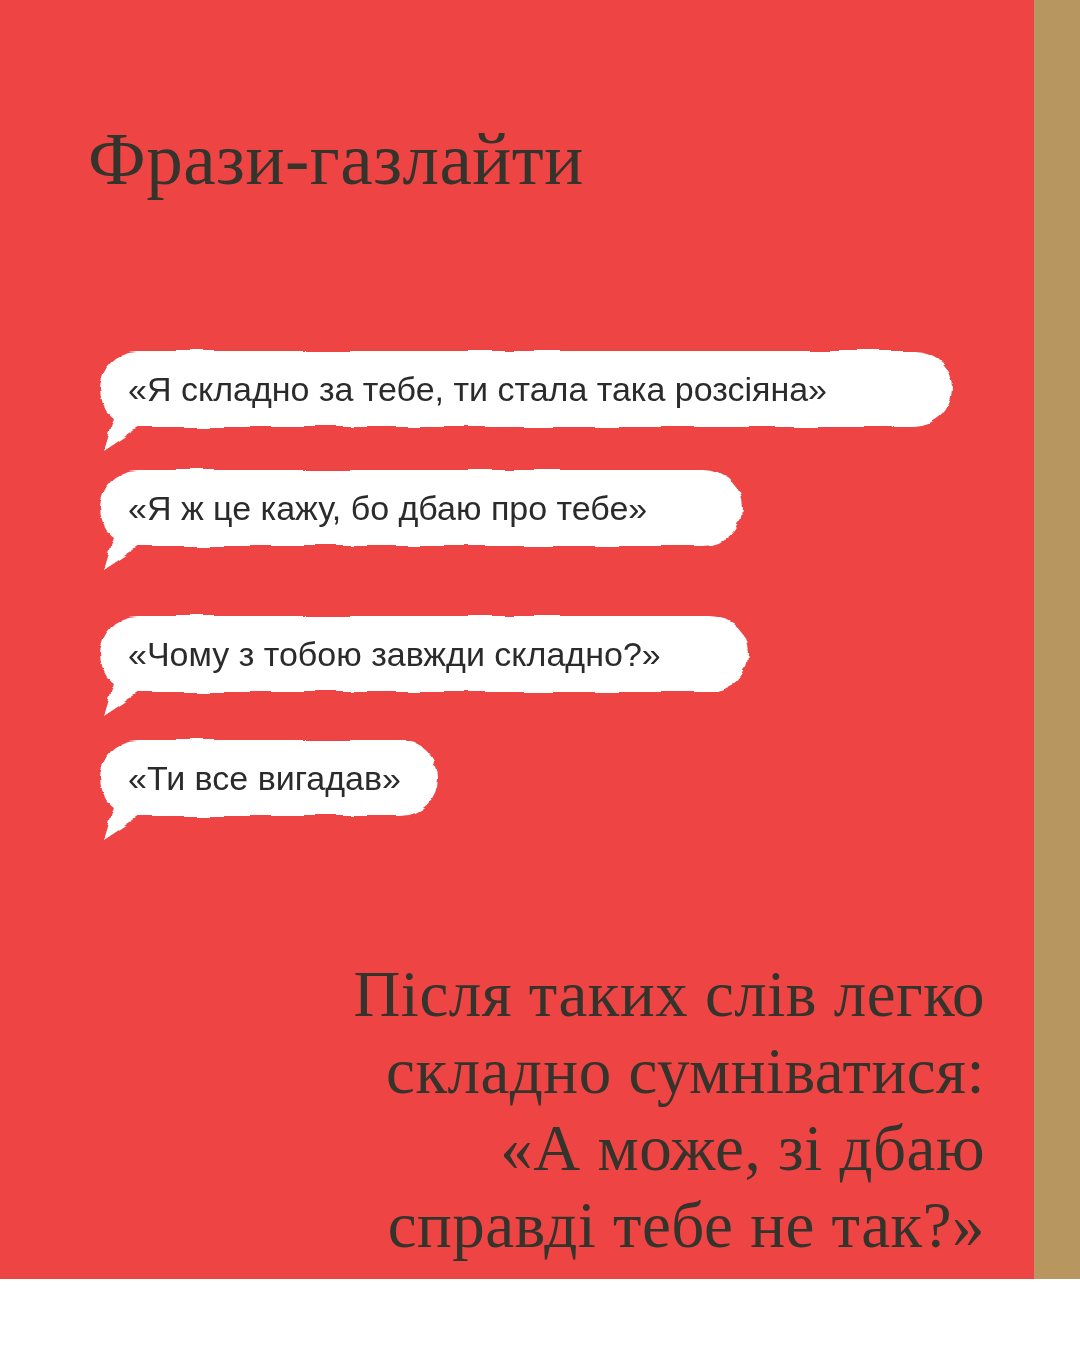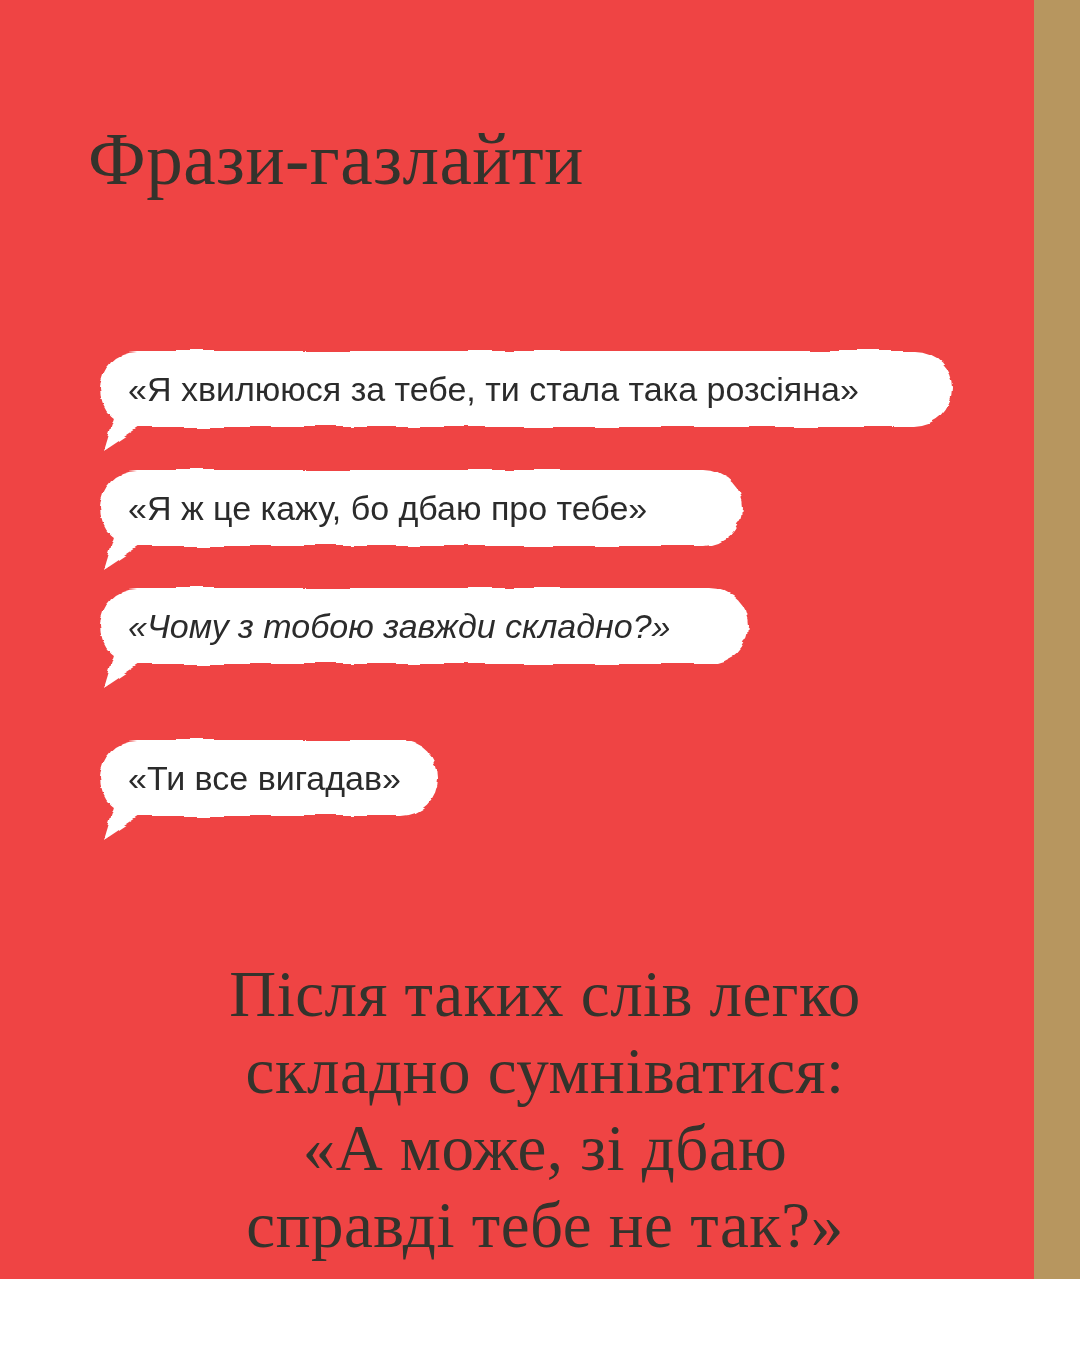--- a/index.html
+++ b/index.html
@@ -41,26 +41,26 @@
   .bubble-text{
     position:relative;
     padding-left:28px;padding-right:26px;
     font-family:"Liberation Sans", sans-serif;
     font-size:34px;
     color:#2b2b2b;
     white-space:nowrap;
   }
   .b1{top:351px;width:852px;}
   .b2{top:470px;width:642px;}
-  .b3{top:588px;width:648px;font-style:italic;}
+  .b3{top:616px;width:648px;}
   .b4{top:740px;width:338px;}
   .footer{
     position:absolute;right:95px;top:956px;
     width:880px;
-    text-align:center;
+    text-align:right;
     font-size:65px;line-height:77px;
     color:#34332c;
     letter-spacing:0.5px;
   }
   .svg-defs{position:absolute;width:0;height:0;}
 </style>
 </head>
 <body>
 
 <svg class="svg-defs" aria-hidden="true">
@@ -77,21 +77,21 @@
   <div class="side-strip"></div>
 
   <div class="title">
     <div>Фрази-газлайти</div>
   </div>
 
   <div class="bubble b1">
     <span class="bubble-bg">
         <span class="tail"></span>
       </span>
-    <span class="bubble-text">«Я хвилююся за тебе, ти стала така розсіяна»</span>
+    <span class="bubble-text">«Я складно за тебе, ти стала така розсіяна»</span>
   </div>
 
   <div class="bubble b2">
     <span class="bubble-bg">
         <span class="tail"></span>
       </span>
     <span class="bubble-text">«Я ж це кажу, бо дбаю про тебе»</span>
   </div>
 
   <div class="bubble b3">

